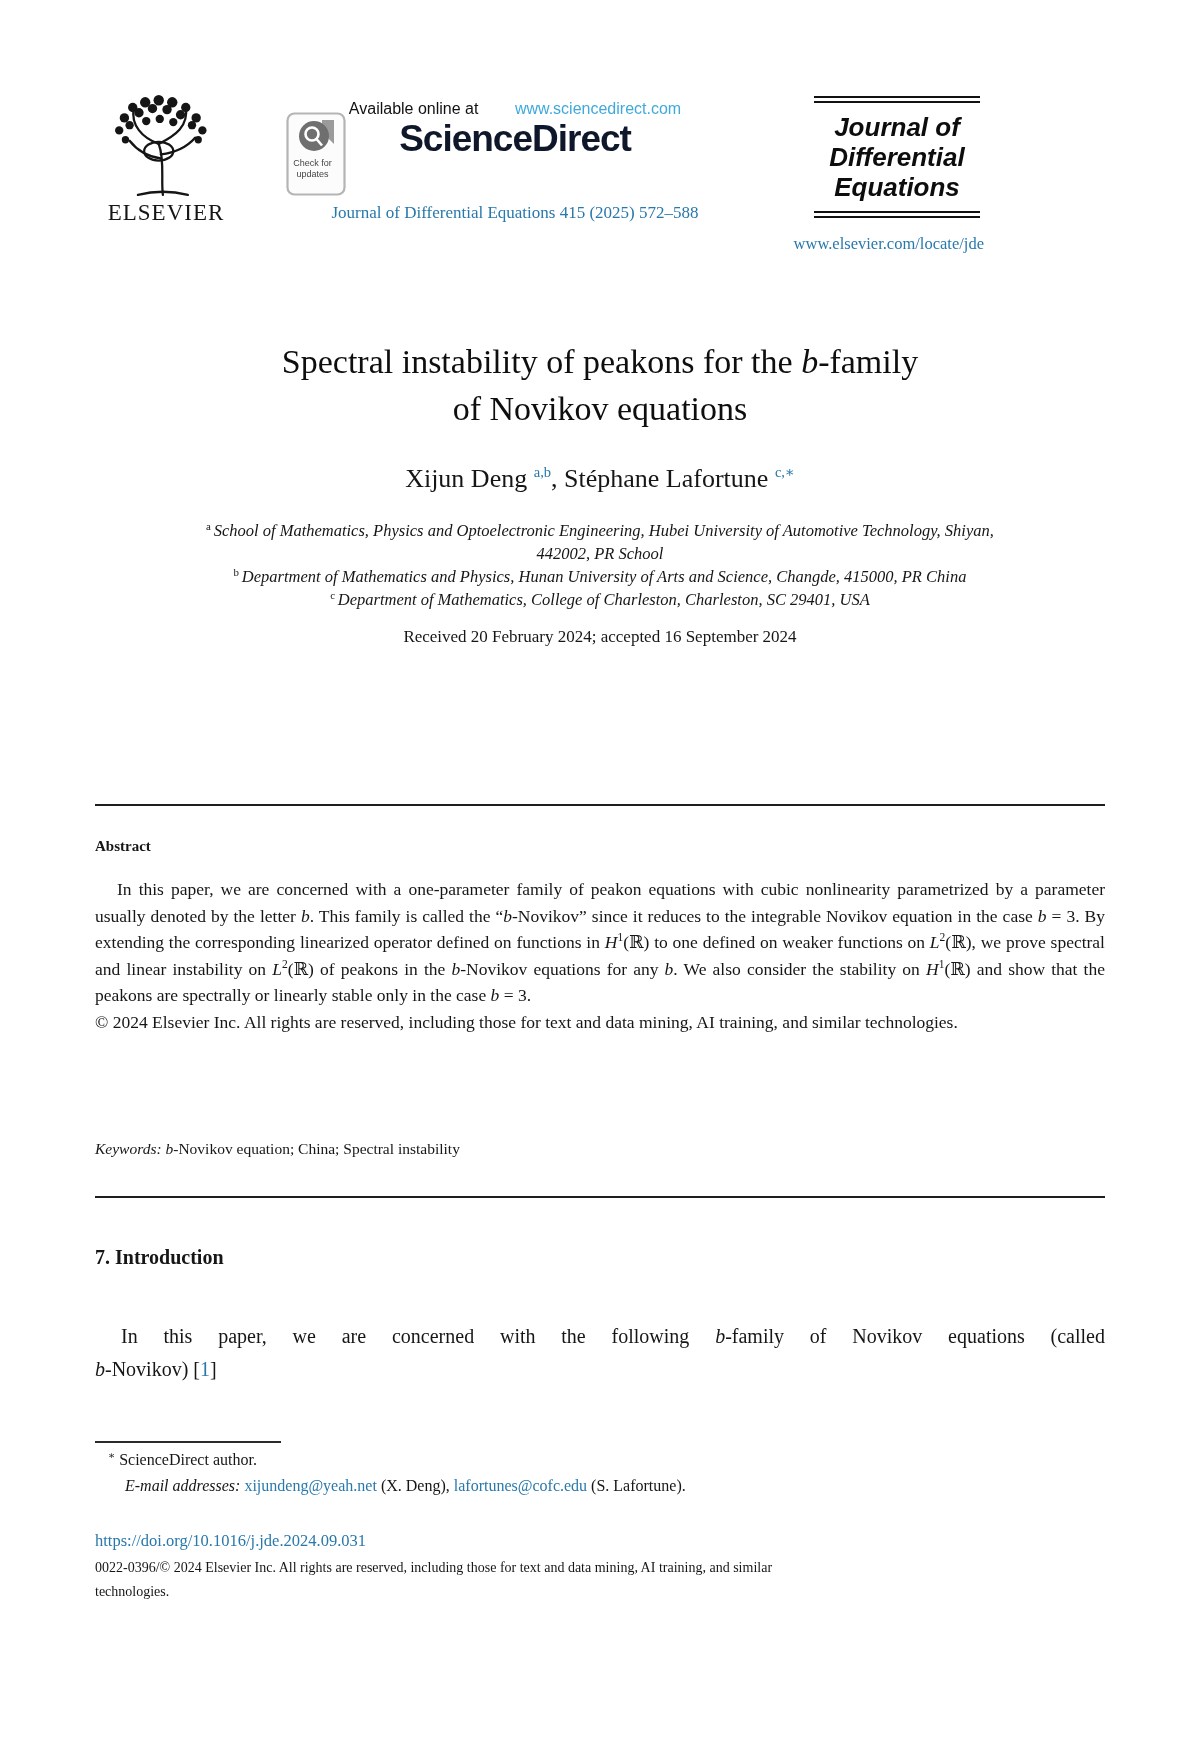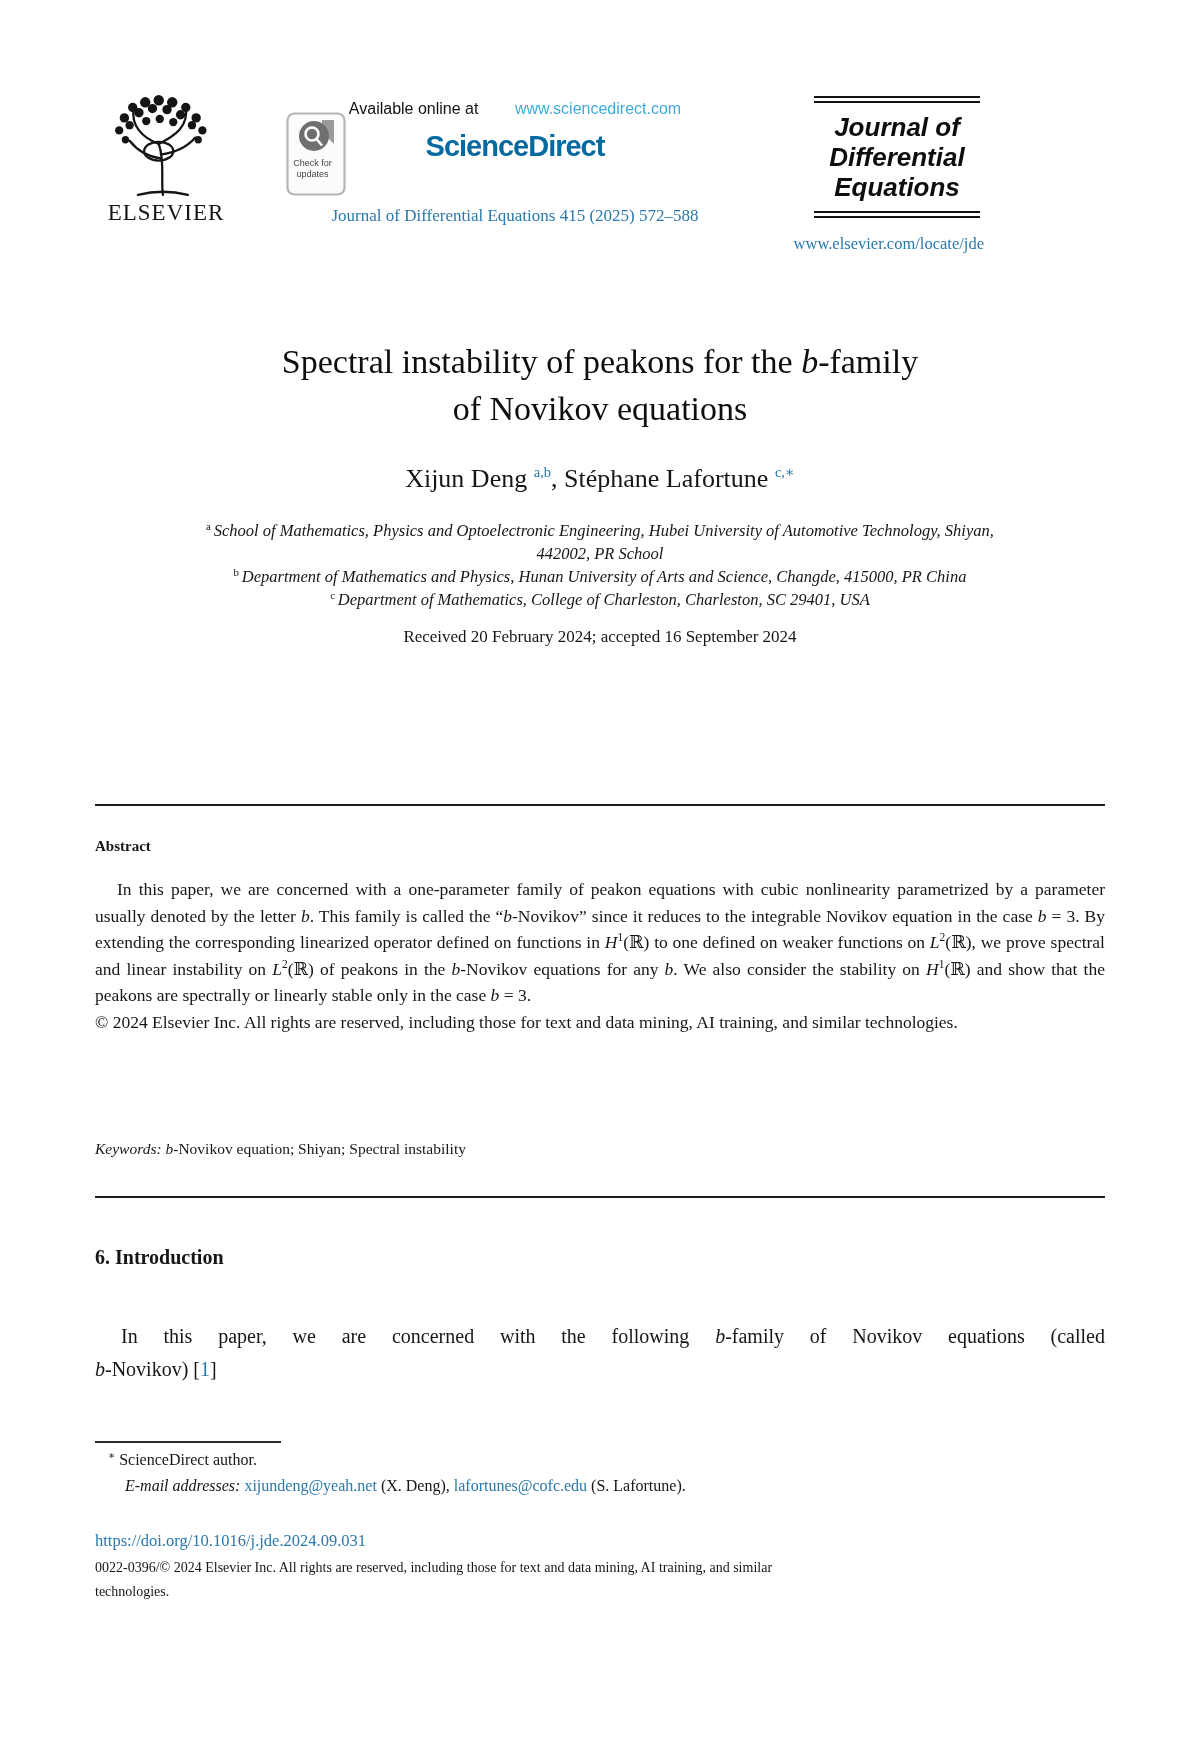--- a/index.html
+++ b/index.html
@@ -14,21 +14,21 @@
   sup{font-size:66%;vertical-align:super;line-height:0;}
 
   
   #tree{left:97px;top:94px;width:138px;height:104px;}
   #elsevier-word{left:86px;top:200px;width:160px;text-align:center;font-size:23px;letter-spacing:1px;}
   #badge{left:279px;top:112px;width:60px;height:84px;padding-left:7px;}
   #badge .txt{position:absolute;left:0;right:0;top:46px;text-align:center;
               font-size:9px;line-height:11px;color:#454545;}
   #centerstack{left:290px;top:100px;width:450px;text-align:center;}
   #avail{font-size:16px;color:#111;}
-  #sdlogo{font-size:29px;font-weight:bold;letter-spacing:-1px;color:#0369a1;margin-top:12px;}
+  #sdlogo{font-size:37px;font-weight:bold;letter-spacing:-1px;color:#0f172a;margin-top:0;}
   #citation{margin-top:43px;font-size:17px;}
   #jbox{left:814px;top:96px;width:166px;border-top:7px double #111;border-bottom:7px double #111;
         padding:9px 0;text-align:center;font-weight:bold;font-style:italic;font-size:26px;line-height:30px;color:#0d0d0d;}
   #locate{top:234px;right:216px;font-size:16.5px;}
 
   
   #title{top:338px;left:0;right:0;text-align:center;font-size:34px;line-height:47px;color:#0e0e0e;}
   #authors{top:464px;left:0;right:0;text-align:center;font-size:26px;}
   #authors sup{font-size:56%;}
   #affil{top:519px;left:95px;width:1010px;text-align:center;font-size:16.5px;line-height:23px;}
@@ -130,24 +130,24 @@
     <div><sup>b </sup><span class="it">Department of Mathematics and Physics, Hunan University of Arts and Science, Changde, 415000, PR China</span></div>
     <div><sup>c </sup><span class="it">Department of Mathematics, College of Charleston, Charleston, SC 29401, USA</span></div>
   </div>
 
   <div id="received" class="abs">Received 20 February 2024; accepted 16 September 2024</div>
 
   <div id="rule1" class="abs rule"></div>
   <div id="abshead" class="abs">Abstract</div>
   <div id="abstext" class="abs"><span>In this paper, we are concerned with a one-parameter family of peakon equations with cubic nonlinearity parametrized by a parameter usually denoted by the letter </span><span class="it">b</span><span>. This family is called the “</span><span class="it">b</span><span>-Novikov” since it reduces to the integrable Novikov equation in the case </span><span class="it">b</span><span> = 3. By extending the corresponding linearized operator defined on functions in </span><span class="it">H</span><sup>1</sup><span>(ℝ) to one defined on weaker functions on </span><span class="it">L</span><sup>2</sup><span>(ℝ), we prove spectral and linear instability on </span><span class="it">L</span><sup>2</sup><span>(ℝ) of peakons in the </span><span class="it">b</span><span>-Novikov equations for any </span><span class="it">b</span><span>. We also consider the stability on </span><span class="it">H</span><sup>1</sup><span>(ℝ) and show that the peakons are spectrally or linearly stable only in the case </span><span class="it">b</span><span> = 3.</span><br><span>© 2024 Elsevier Inc. All rights are reserved, including those for text and data mining, AI training, and similar technologies.</span></div>
 
-  <div id="keywords" class="abs"><span class="it">Keywords: </span><span class="it">b</span><span>-Novikov equation; Shiyan; Spectral instability</span></div>
+  <div id="keywords" class="abs"><span class="it">Keywords: </span><span class="it">b</span><span>-Novikov equation; China; Spectral instability</span></div>
   <div id="rule2" class="abs rule"></div>
 
-  <div id="introhead" class="abs">6.  Introduction</div>
+  <div id="introhead" class="abs">7.  Introduction</div>
   <div id="introp" class="abs">
     <div class="l1"><span>In this paper, we are concerned with the following </span><span class="it">b</span><span>-family of Novikov equations (called</span></div>
     <div class="l2"><span class="it">b</span><span>-Novikov) [</span><span class="lnk">1</span><span>]</span></div>
   </div>
 
   <div id="fnrule" class="abs"></div>
   <div id="corr" class="abs"><sup>∗</sup><span> ScienceDirect author.</span></div>
   <div id="email" class="abs"><span class="it">E-mail addresses:</span>&nbsp;<span class="lnk">xijundeng@yeah.net</span><span> (X. Deng), </span><span class="lnk">lafortunes@cofc.edu</span><span> (S. Lafortune).</span></div>
 
   <div id="doi" class="abs lnk">https://doi.org/10.1016/j.jde.2024.09.031</div>

